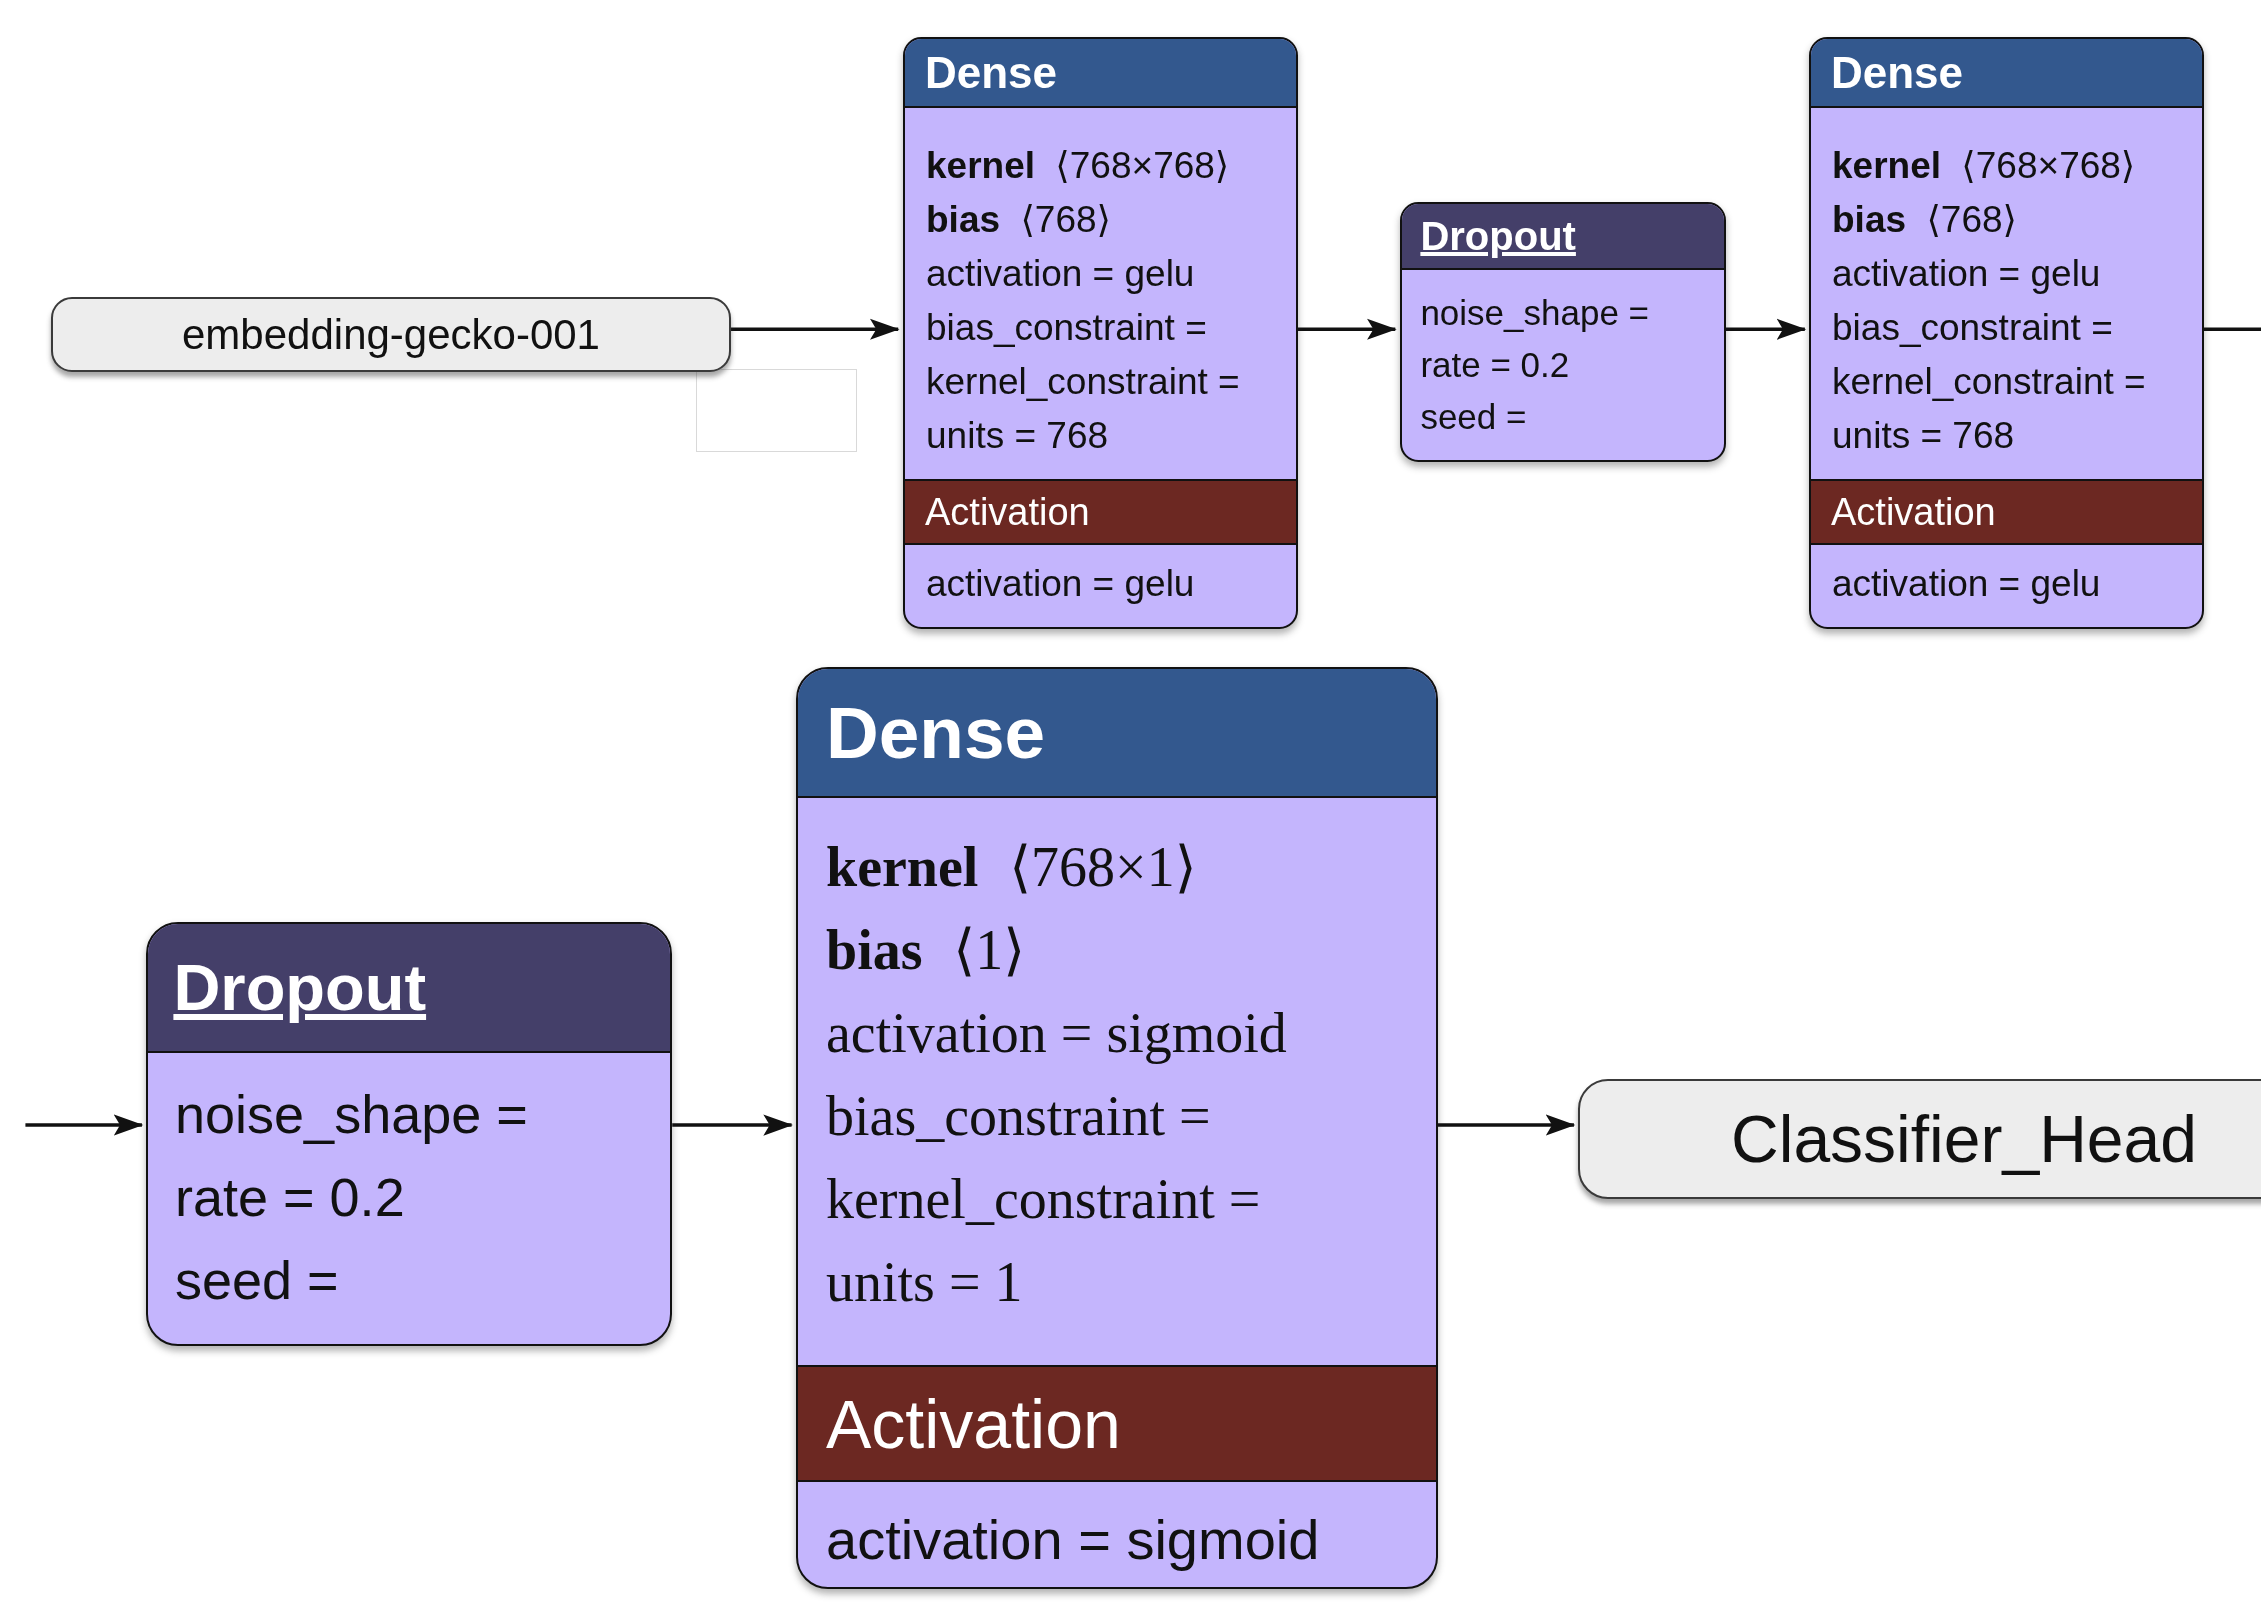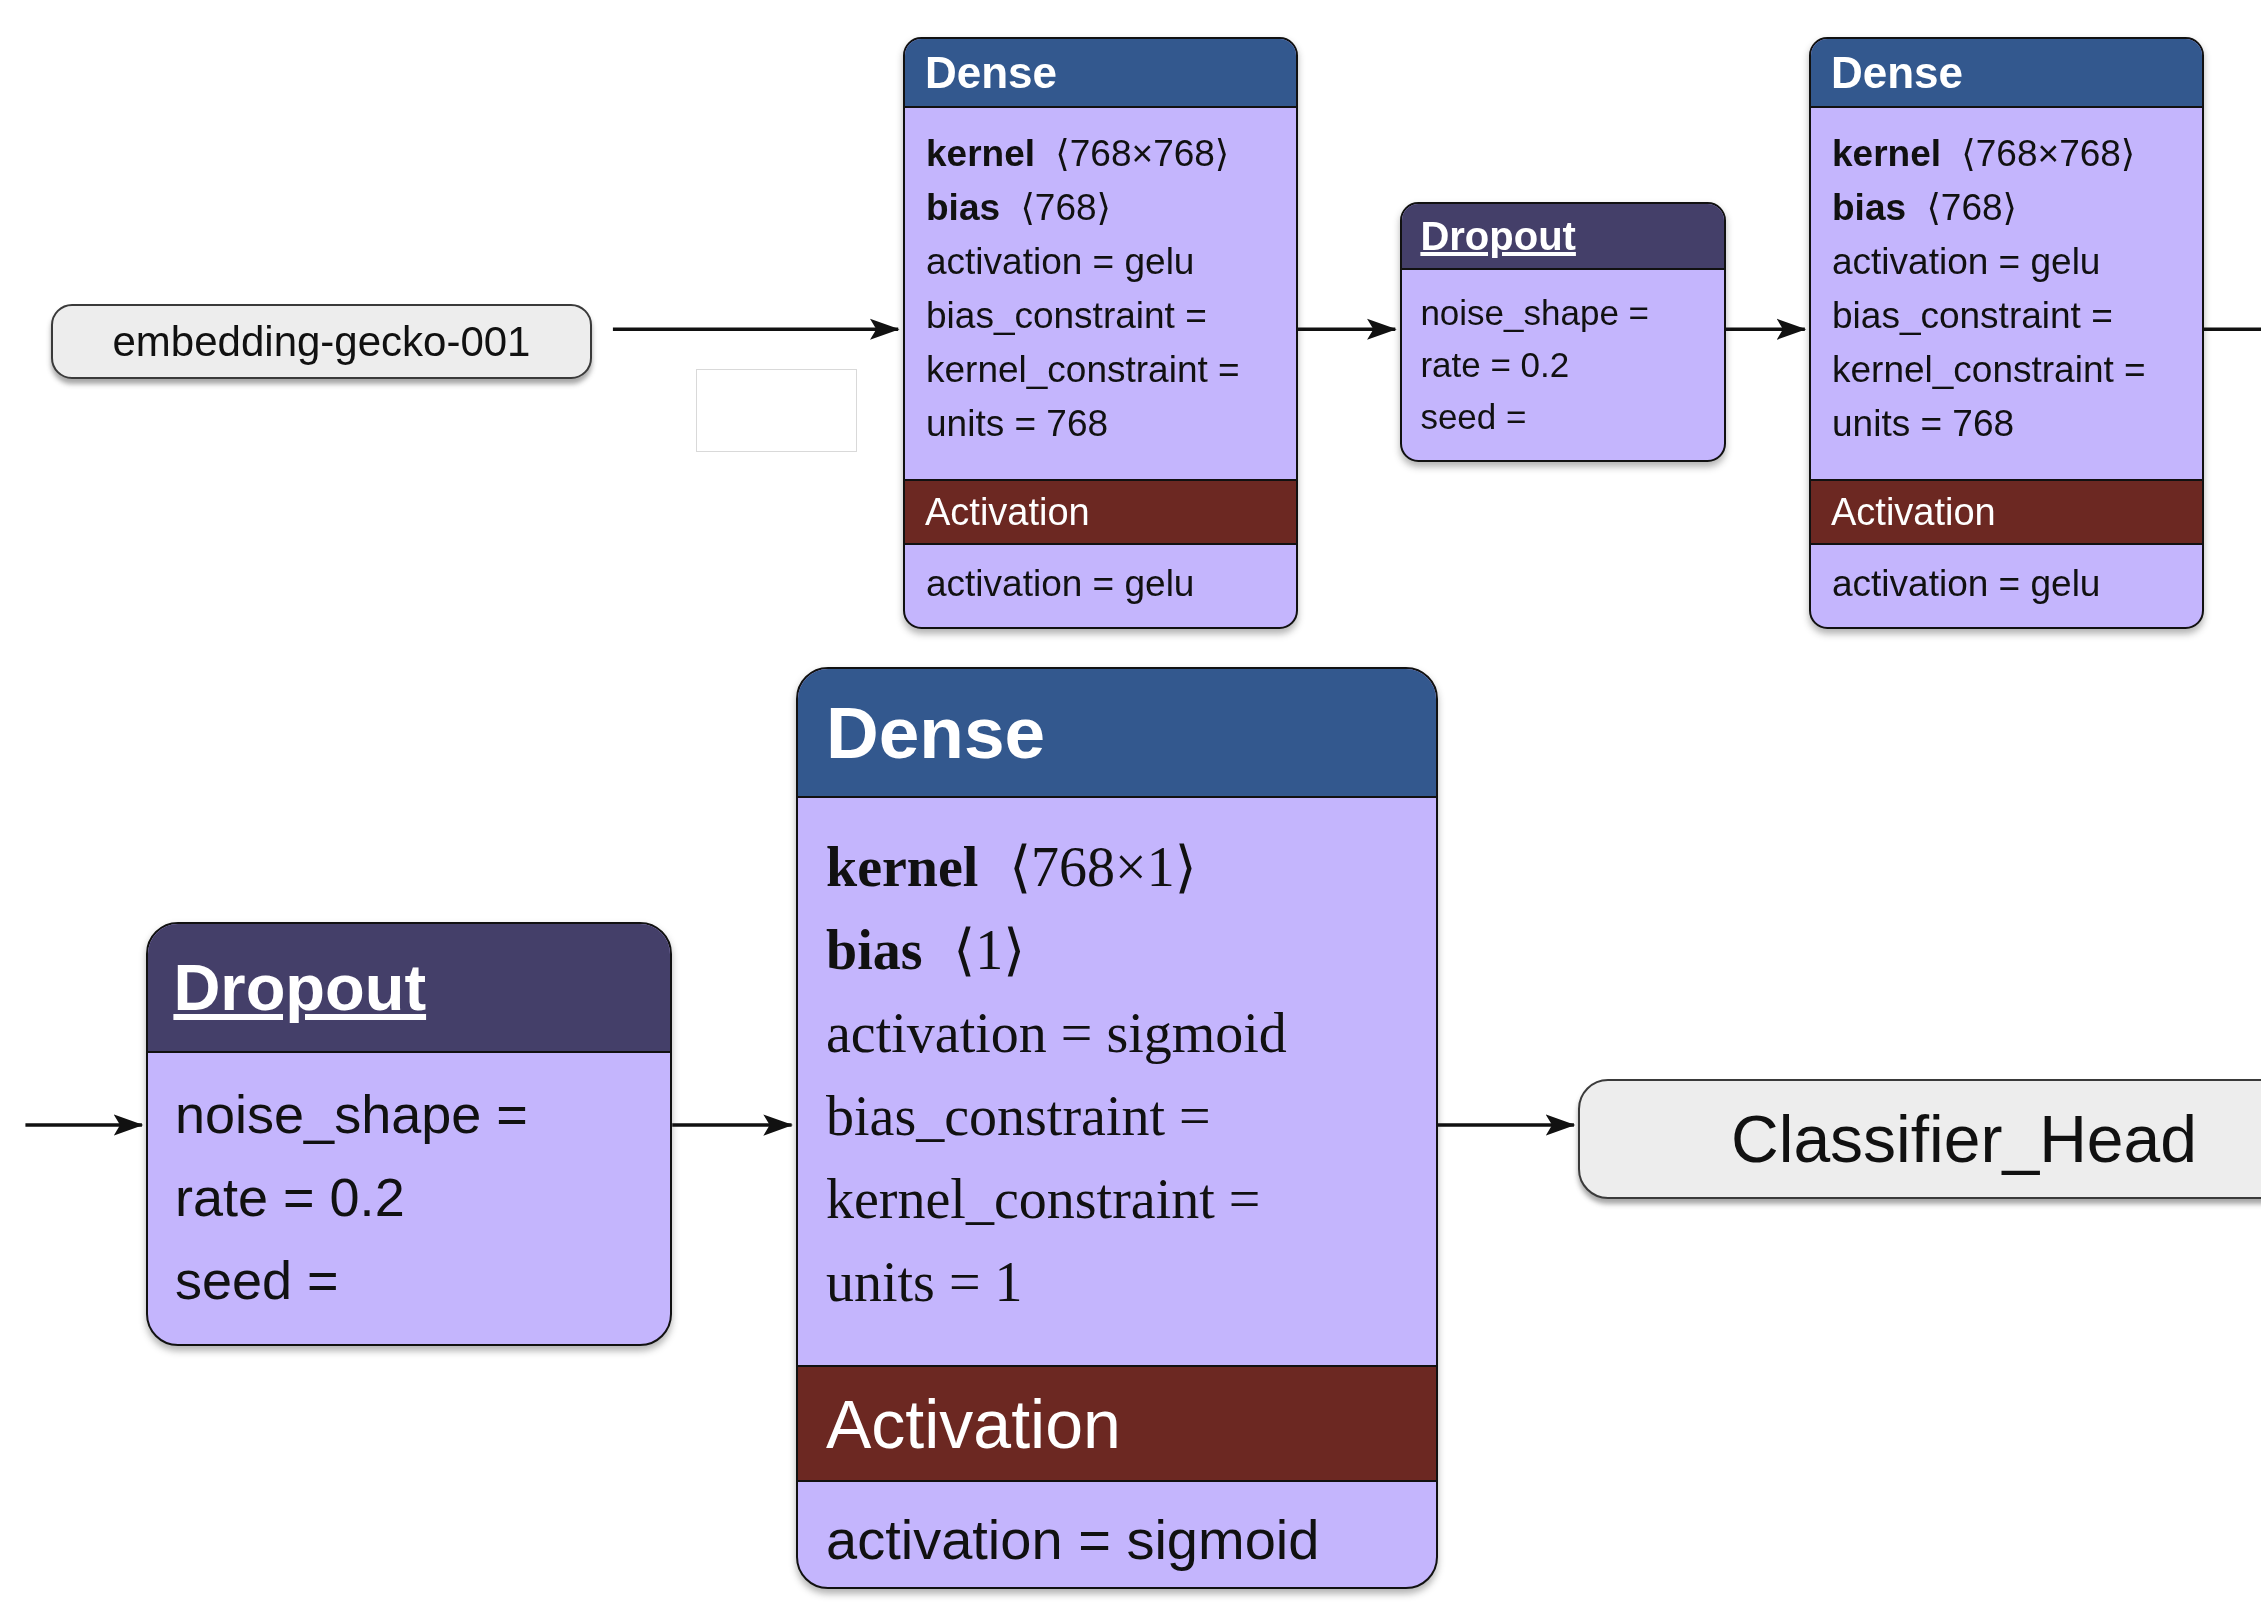--- a/index.html
+++ b/index.html
@@ -46,39 +46,39 @@
     position:absolute;display:flex;align-items:center;justify-content:center;
     background:var(--node-fill);border:2.8px solid #3a3a3a;border-radius:22.6px;
     box-sizing:border-box;white-space:nowrap;
     box-shadow:0 5px 5.6px rgba(60,60,60,.45);
   }
 
   
   #dense1{left:903px;top:37px;width:395px;height:592px;border-radius:18.4px;}
   #dense2{left:1809px;top:37px;width:395px;height:592px;border-radius:18.4px;}
   #dense1 .hdr,#dense2 .hdr{height:69px;padding-left:20px;font-size:44px;}
-  #dense1 .params,#dense2 .params{padding:19px 17px 0 21px;font-size:37px;line-height:54px;}
+  #dense1 .params,#dense2 .params{padding:31px 17px 0 21px;font-size:37px;line-height:54px;}
   #dense1 .actband,#dense2 .actband{height:66px;padding-left:20px;font-size:38px;}
   #dense1 .actline,#dense2 .actline{height:82px;padding:18.4px 17px 0 21px;font-size:37px;}
 
   #dropout1{left:1400px;top:202px;width:326px;height:260px;border-radius:18.4px;}
   #dropout1 .hdr{height:66px;padding-left:18.4px;font-size:40px;}
   #dropout1 .params{padding:17px 14px 0 18.4px;font-size:35px;line-height:52px;}
 
   #dropout2{left:146px;top:922px;width:526px;height:424px;border-radius:32px;}
   #dropout2 .hdr{height:129px;padding-left:25.4px;font-size:65px;}
   #dropout2 .params{padding:20px 18.4px 0 27px;font-size:54px;line-height:83px;}
 
   #dense3{left:796px;top:667px;width:642px;height:922px;border-radius:32px;}
   #dense3 .hdr{height:129px;padding-left:28px;font-size:73px;}
   #dense3 .params{padding:28px 7px 0 28px;font-size:56px;line-height:83px;font-family:Liberation Serif, serif;}
   #dense3 .actband{height:117px;padding-left:28px;font-size:68px;}
   #dense3 .actline{height:105px;padding:25.4px 4.2px 0 28px;font-size:56px;}
 
-  #input-node{left:51px;top:304px;width:541px;height:75px;font-size:42px;border-radius:21px;}
+  #input-node{left:51px;top:297px;width:680px;height:75px;font-size:42px;border-radius:21px;}
   #output-node{left:1578px;top:1066px;width:772px;height:120px;font-size:66px;border-radius:30px;margin-top:13px;}
 
   .ghost{
     position:absolute;left:696px;top:369px;width:161px;height:83px;
     background:#ffffff;border:1.4px solid #d9d9d9;box-sizing:border-box;
   }
 </style>
 </head>
 <body>
 

